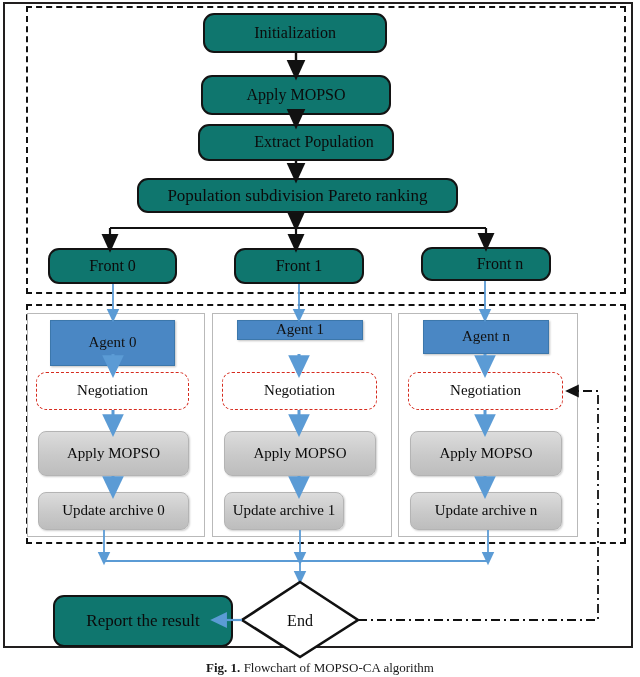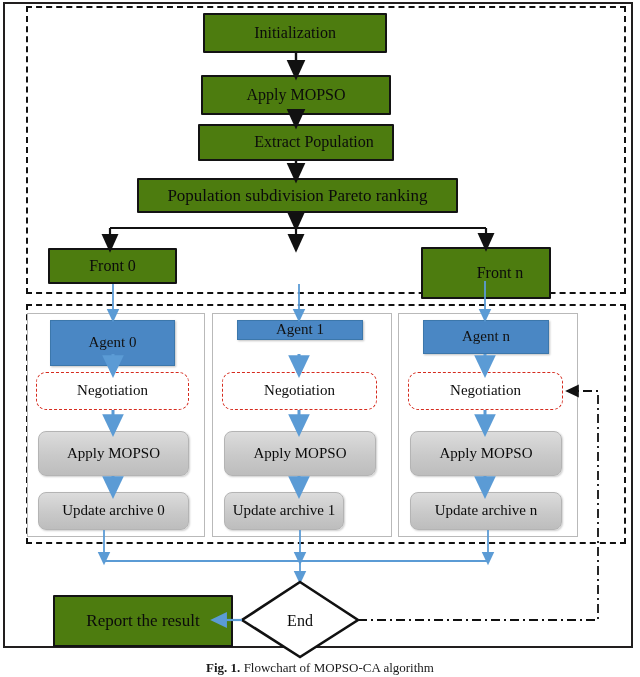--- a/index.html
+++ b/index.html
@@ -45,22 +45,22 @@
     display: flex;
     align-items: center;
     justify-content: center;
     text-align: center;
     color: #0b0b0b;
     line-height: 1.05;
     white-space: nowrap;
   }
   .rnd-black {
     border: 2.4px solid #131313;
-    border-radius: 1px;
-    background: #4d7c0f;
+    border-radius: 11px;
+    background: #0f766e;
     font-size: 16px;
   }
   .rnd-black.big { font-size: 17px; }
   
   .agent-box {
     border: 1px solid #3c77ab;
     background: #4a87c4;
     font-size: 15px;
     color: #111111;
     box-shadow: 1px 1px 2px rgba(0,0,0,0.25);
@@ -129,21 +129,24 @@
     <span>Extract Population</span>
   </div>
 
   <div class="node rnd-black big" style="left:137px; top:178px; width:321px; height:35px;">
     <span>Population subdivision Pareto ranking</span>
   </div>
 
   <div class="node rnd-black" style="left:48px; top:248px; width:129px; height:36px;">
     <span>Front 0</span>
   </div>
-  <div class="node rnd-black" style="left:421px; top:247px; width:130px; height:52px;padding-left:28px;">
+  <div class="node rnd-black" style="left:234px; top:248px; width:130px; height:36px;">
+    <span>Front 1</span>
+  </div>
+  <div class="node rnd-black" style="left:421px; top:247px; width:130px; height:34px;padding-left:28px;">
     <span>Front n</span>
   </div>
 
   <div class="agent-col" style="left:27px; top:313px; width:178px; height:224px;"></div>
   <div class="agent-col" style="left:212px; top:313px; width:180px; height:224px;"></div>
   <div class="agent-col" style="left:398px; top:313px; width:180px; height:224px;"></div>
 
   <div class="node agent-box" style="left:50px; top:320px; width:125px; height:46px;">
     <span>Agent 0</span>
   </div>

